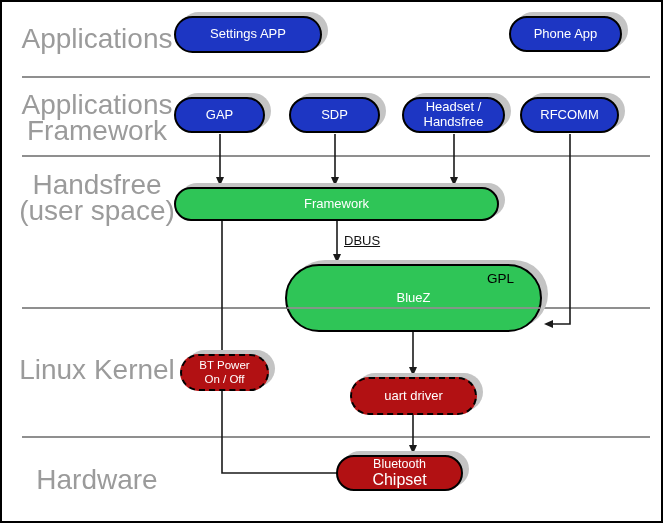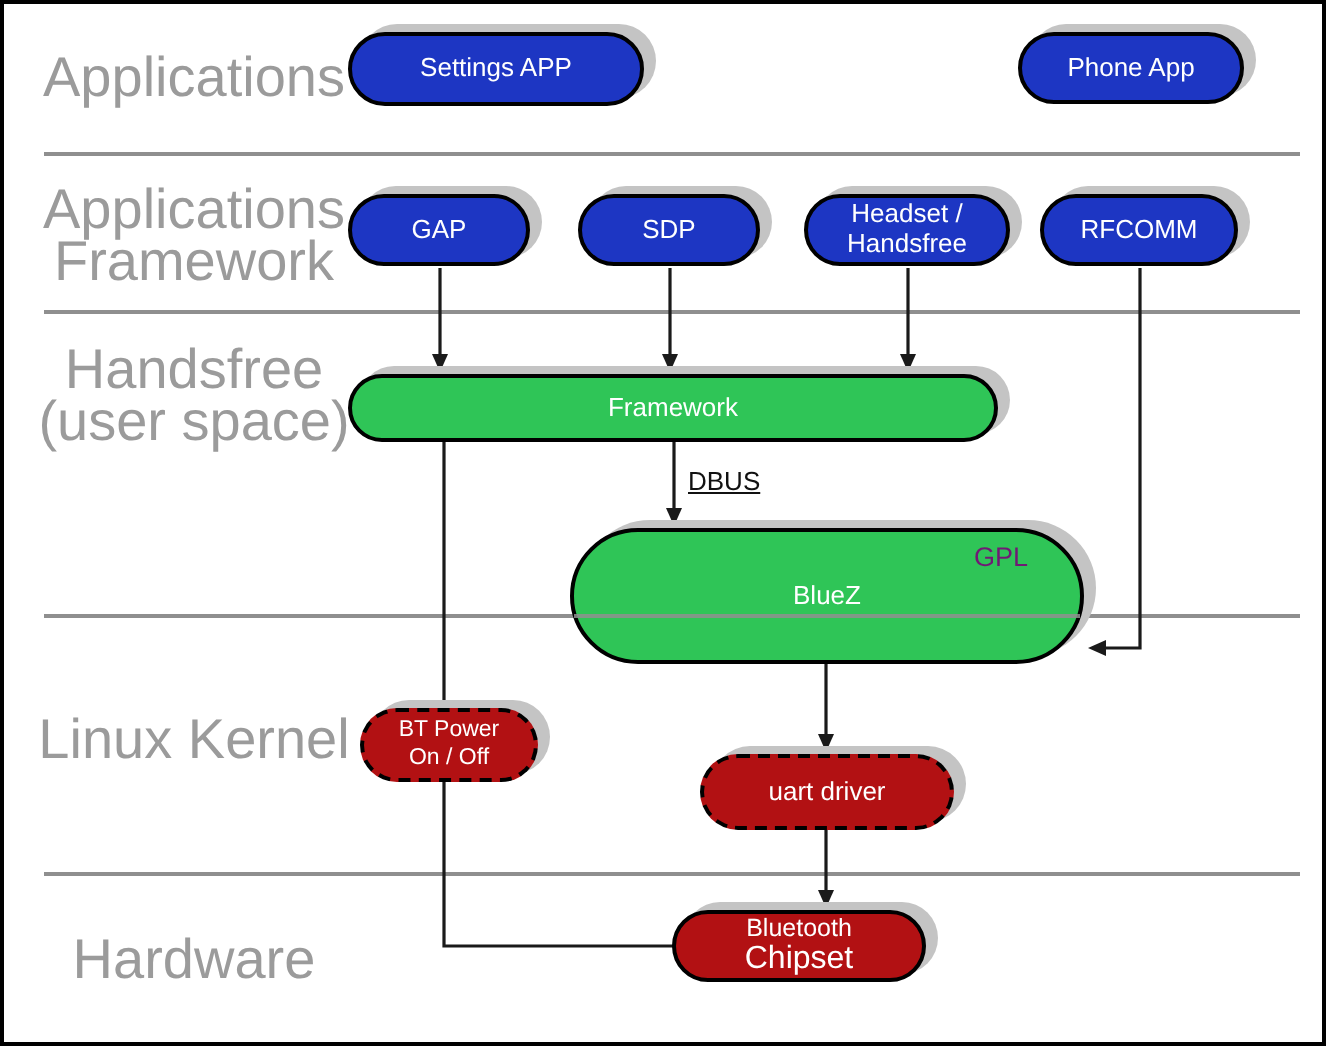--- a/index.html
+++ b/index.html
@@ -70,21 +70,21 @@
   .pill.red   { background: var(--node-red,   #b21113); }
   .pill.dashed { border-style: dashed; }
 
   .pill .sub { font-size: 13px; }
   .pill .sub2 { font-size: 11.5px; }
 
   .license-tag {
     position: absolute;
     top: 5px;
     right: 26px;
-    color: #701a75;
+    color: #000000;
     font-size: 13.5px;
     text-align: center;
   }
 
   .float-label {
     position: absolute;
     color: #111111;
     font-size: 13px;
     z-index: 3;
     text-decoration: underline;

